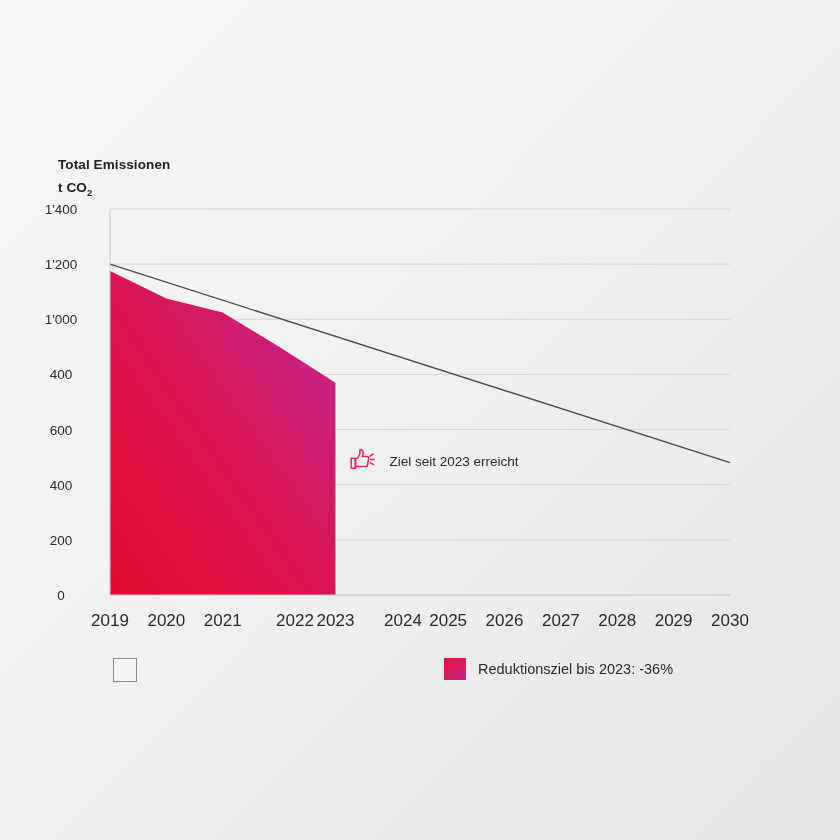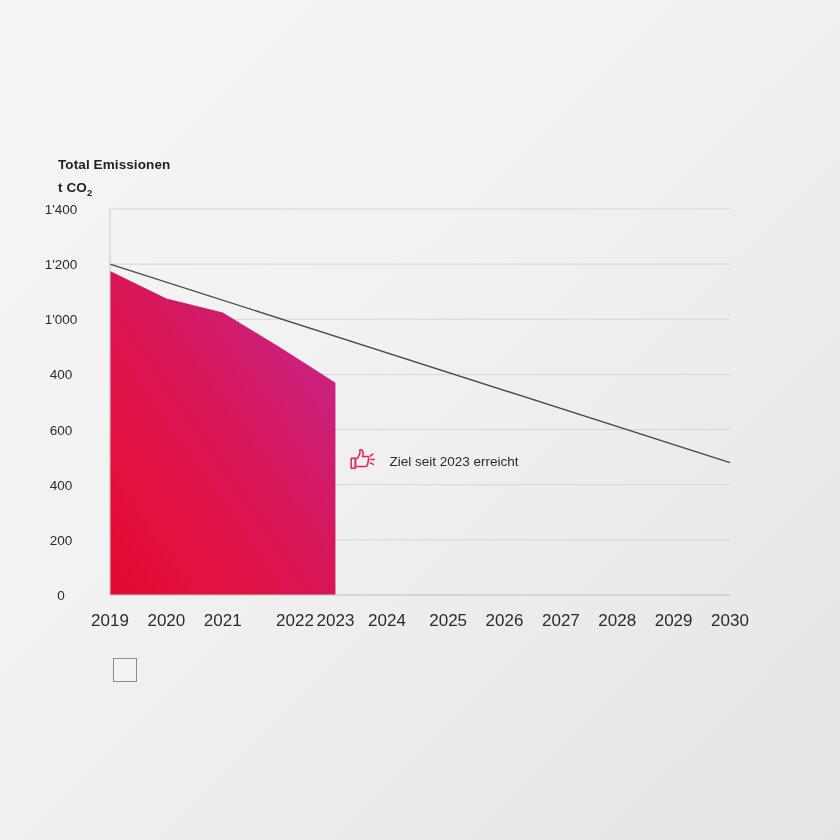--- a/index.html
+++ b/index.html
@@ -179,21 +179,21 @@
       <line id="axis-left" x1="0" y1="0" x2="0" y2="386" stroke="#c9c9cc" stroke-width="1"></line>
     </svg>
   </div>
 
   <div id="xticks">
       <div class="xtick" style="left: 0px;">2019</div>
       <div class="xtick" style="left: 56.3636px;">2020</div>
       <div class="xtick" style="left: 112.727px;">2021</div>
       <div class="xtick" style="left: 169px; margin-left: 16px;">2022</div>
       <div class="xtick" style="left: 225.455px;">2023</div>
-      <div class="xtick" style="left: 277px;">2024</div>
+      <div class="xtick" style="left: 293px;">2024</div>
       <div class="xtick" style="left: 338.182px;">2025</div>
       <div class="xtick" style="left: 394.545px;">2026</div>
       <div class="xtick" style="left: 450.909px;">2027</div>
       <div class="xtick" style="left: 507.273px;">2028</div>
       <div class="xtick" style="left: 563.636px;">2029</div>
       <div class="xtick" style="left: 620px;">2030</div>
     </div>
 
   <div id="annotation" style="left: 350.455px; top: 447.9px;">
     <span>
@@ -209,15 +209,19 @@
         <path d="M20.3 14.8 l3.0 1.6"></path>
       </svg>
     </span>
     <span id="annotation-text" style="color: rgb(43, 43, 46);">Ziel seit 2023 erreicht</span>
   </div>
 
   <div id="legend">
     <div class="legend-item" id="legend-item-0">
       <span class="swatch swatch-outline"></span>
     </div>
+    <div class="legend-item" id="legend-item-1">
+      <span class="swatch swatch-fill" id="legend-swatch-1" style="background: linear-gradient(150deg, rgb(232, 18, 60) 0%, rgb(197, 37, 140) 100%);"></span>
+      <span class="legend-label">Reduktionsziel bis 2023: -36%</span>
+    </div>
   </div>
 
 </div>
 
 </body></html>

